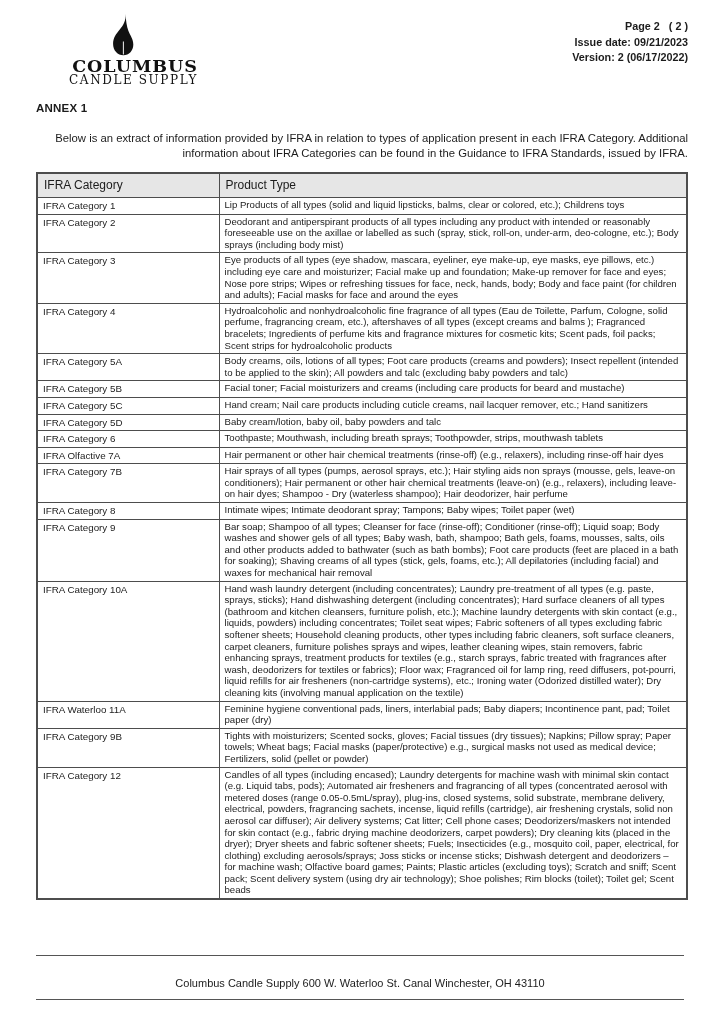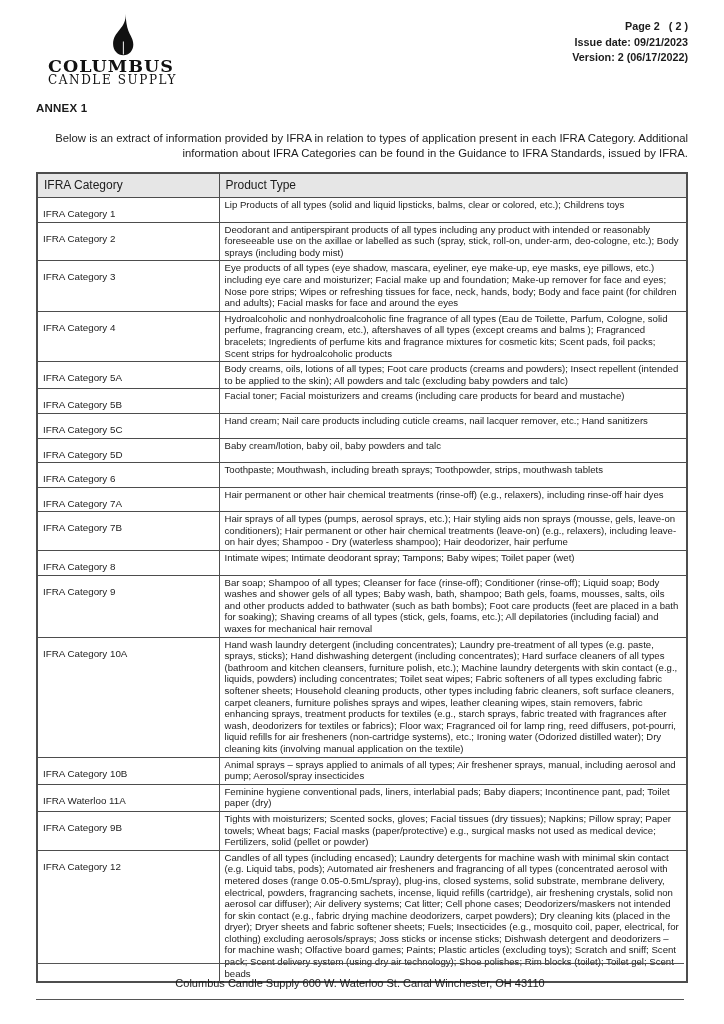--- a/index.html
+++ b/index.html
@@ -16,21 +16,21 @@
   }
 
   .content { padding: 14px 36px 0 36px; }
 
   
   .header-row {
     display: flex;
     justify-content: space-between;
     align-items: flex-start;
   }
-  .logo { margin-left: 12px; text-align: left; width: 150px; }
+  .logo { margin-left: 12px; text-align: right; width: 150px; }
   .logo-flame { height: 42px; display: flex; justify-content: center; margin-bottom: 1px; }
   .logo-name {
     font-family: "DejaVu Serif", "Liberation Serif", serif;
     font-weight: 700;
     font-size: 17.5px;
     letter-spacing: 1px;
     line-height: 18px;
     color: #111;
     white-space: nowrap;
   }
@@ -81,31 +81,31 @@
     text-align: left;
     padding: 4px 6px 5px 6px;
   }
   table.ifra th.col-cat { width: 182px; }
   table.ifra td {
     vertical-align: top;
     font-size: 9.6px;
     line-height: 11.6px;
     padding: 1px 4px 2px 5px;
   }
-  table.ifra td.cat { font-size: 9.8px; padding-top: 10px; white-space: nowrap; }
+  table.ifra td.cat { font-size: 9.8px; padding-top: 2px; white-space: nowrap; }
 
   
   .footer {
     position: absolute;
     left: 36px;
     right: 40px;
     bottom: 24px;
     border-top: 1px solid #555;
     border-bottom: 1px solid #555;
-    padding: 9px 0 8px 0;
+    padding: 17px 0 8px 0;
     text-align: center;
   }
   .footer-text { font-size: 11px; }
 </style>
 </head>
 <body>
 
 <div class="page">
   <div class="content">
 
@@ -178,21 +178,21 @@
     <td class="cat">IFRA Category 5D</td>
     <td class="prod">Baby cream/lotion, baby oil, baby powders and talc</td>
   </tr>
 
   <tr>
     <td class="cat">IFRA Category 6</td>
     <td class="prod">Toothpaste; Mouthwash, including breath sprays; Toothpowder, strips, mouthwash tablets</td>
   </tr>
 
   <tr>
-    <td class="cat">IFRA Category 7A</td>
+    <td class="cat">IFRA Olfactive 7A</td>
     <td class="prod">Hair permanent or other hair chemical treatments (rinse-off) (e.g., relaxers), including rinse-off hair dyes</td>
   </tr>
 
   <tr>
     <td class="cat">IFRA Category 7B</td>
     <td class="prod">Hair sprays of all types (pumps, aerosol sprays, etc.); Hair styling aids non sprays (mousse, gels, leave-on conditioners); Hair permanent or other hair chemical treatments (leave-on) (e.g., relaxers), including leave-on hair dyes; Shampoo - Dry (waterless shampoo); Hair deodorizer, hair perfume</td>
   </tr>
 
   <tr>
     <td class="cat">IFRA Category 8</td>
@@ -202,24 +202,20 @@
   <tr>
     <td class="cat">IFRA Category 9</td>
     <td class="prod">Bar soap; Shampoo of all types; Cleanser for face (rinse-off); Conditioner (rinse-off); Liquid soap; Body washes and shower gels of all types; Baby wash, bath, shampoo; Bath gels, foams, mousses, salts, oils and other products added to bathwater (such as bath bombs); Foot care products (feet are placed in a bath for soaking); Shaving creams of all types (stick, gels, foams, etc.); All depilatories (including facial) and waxes for mechanical hair removal</td>
   </tr>
 
   <tr>
     <td class="cat">IFRA Category 10A</td>
     <td class="prod">Hand wash laundry detergent (including concentrates); Laundry pre-treatment of all types (e.g. paste, sprays, sticks); Hand dishwashing detergent (including concentrates); Hard surface cleaners of all types (bathroom and kitchen cleansers, furniture polish, etc.); Machine laundry detergents with skin contact (e.g., liquids, powders) including concentrates; Toilet seat wipes; Fabric softeners of all types excluding fabric softener sheets; Household cleaning products, other types including fabric cleaners, soft surface cleaners, carpet cleaners, furniture polishes sprays and wipes, leather cleaning wipes, stain removers, fabric enhancing sprays, treatment products for textiles (e.g., starch sprays, fabric treated with fragrances after wash, deodorizers for textiles or fabrics); Floor wax; Fragranced oil for lamp ring, reed diffusers, pot-pourri, liquid refills for air fresheners (non-cartridge systems), etc.; Ironing water (Odorized distilled water); Dry cleaning kits (involving manual application on the textile)</td>
   </tr>
 
-  <tr>
-    <td class="cat">IFRA Category 10B</td>
-    <td class="prod">Animal sprays – sprays applied to animals of all types; Air freshener sprays, manual, including aerosol and pump; Aerosol/spray insecticides</td>
-  </tr>
 
   <tr>
     <td class="cat">IFRA Waterloo 11A</td>
     <td class="prod">Feminine hygiene conventional pads, liners, interlabial pads; Baby diapers; Incontinence pant, pad; Toilet paper (dry)</td>
   </tr>
 
   <tr>
     <td class="cat">IFRA Category 9B</td>
     <td class="prod">Tights with moisturizers; Scented socks, gloves; Facial tissues (dry tissues); Napkins; Pillow spray; Paper towels; Wheat bags; Facial masks (paper/protective) e.g., surgical masks not used as medical device; Fertilizers, solid (pellet or powder)</td>
   </tr>

